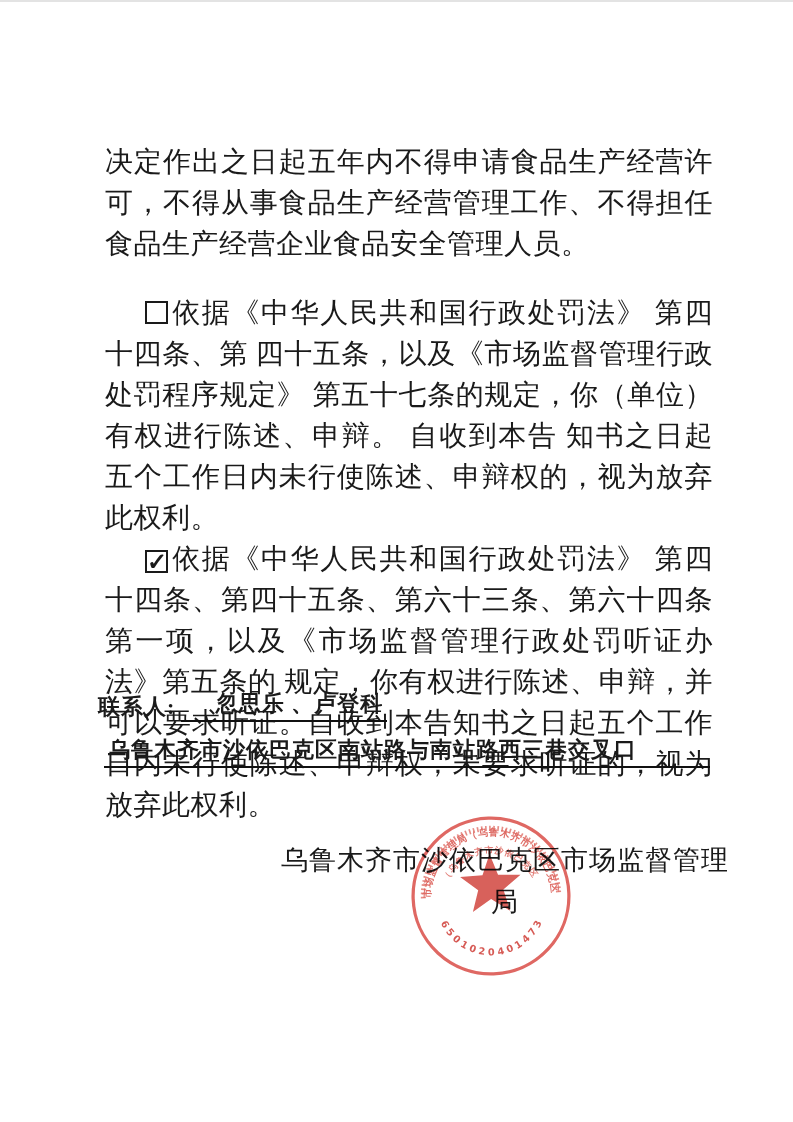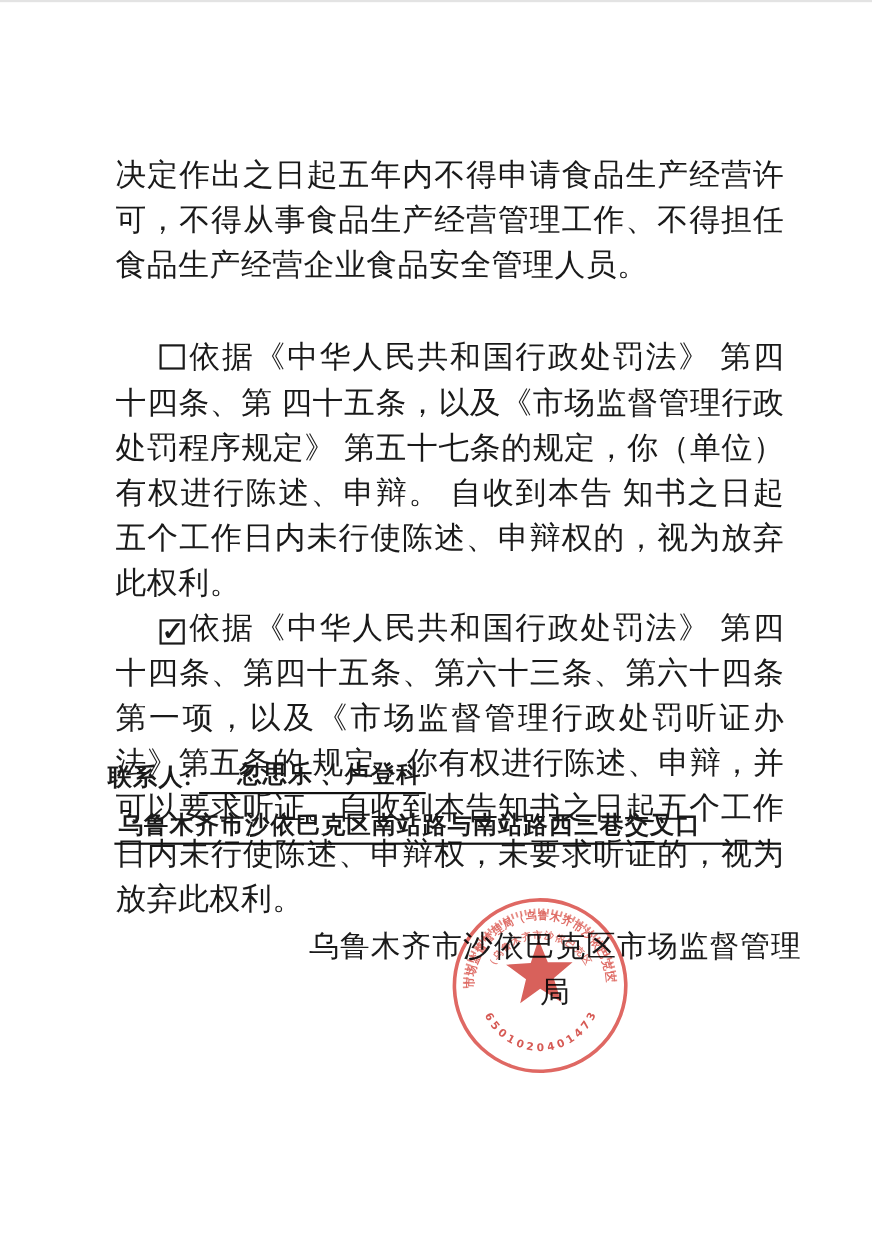--- a/index.html
+++ b/index.html
@@ -19,21 +19,21 @@
     position: absolute;
     left: 105px;
     top: 139px;
     width: 608px;
     font-size: 28px;
     line-height: 41px;
     letter-spacing: 0.5px;
     text-align: justify;
   }
   .para { margin: 0; }
-  .para.first { margin-bottom: 41px; font-family: Liberation Mono, monospace; }
+  .para.first { margin-bottom: 28px; }
   .para.indent { text-indent: 40px; }
   .checkbox {
     display: inline-block;
     width: 23px;
     height: 23px;
     border: 2px solid #1a1a1a;
     vertical-align: -2px;
     margin-right: 3px;
     line-height: 20px;
     text-align: center;

